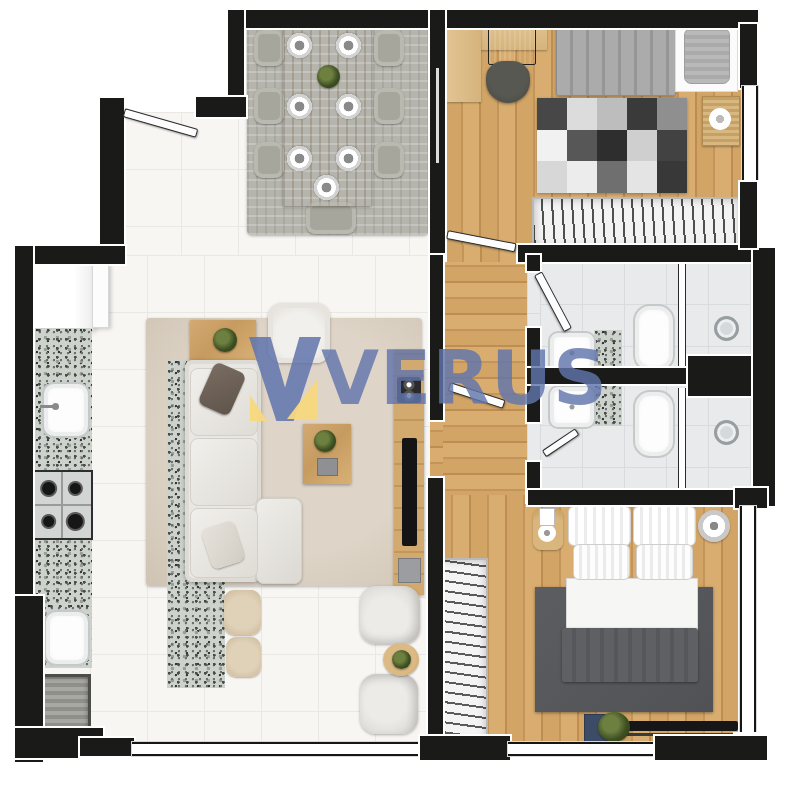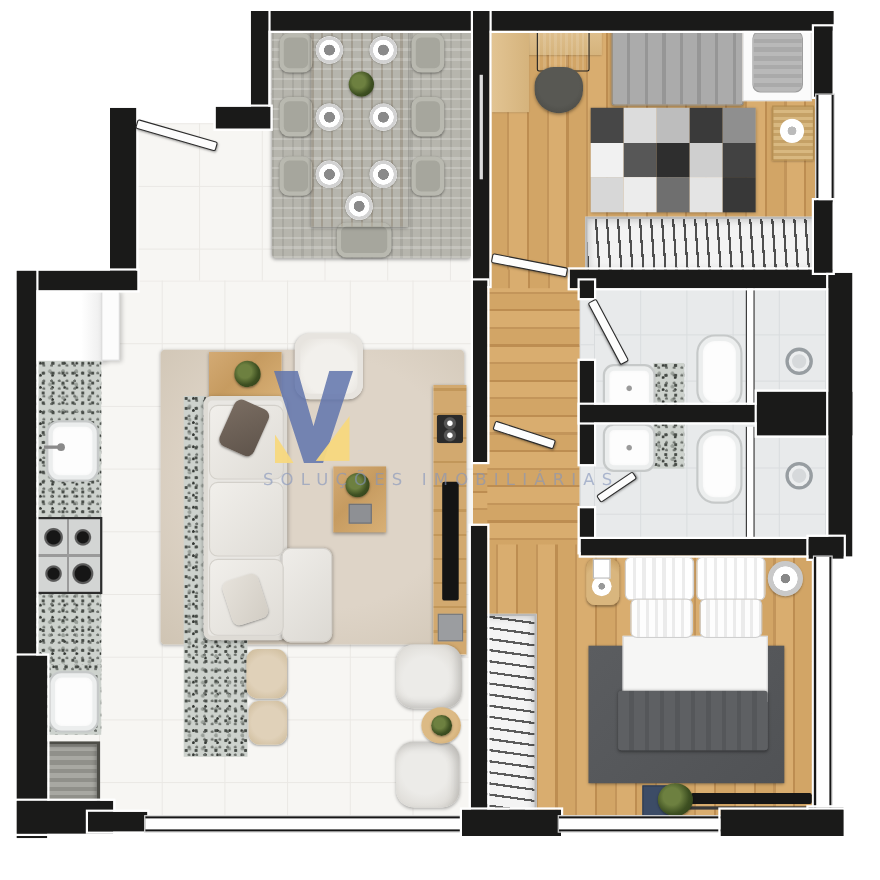--- a/index.html
+++ b/index.html
@@ -207,16 +207,16 @@
   <div class="door-leaf" style="left:124px;top:108px;width:74px;height:7px;transform:rotate(16deg);"></div>
   <div class="door-leaf" style="left:447px;top:230px;width:68px;height:7px;transform:rotate(11deg);"></div>
   <div class="door-leaf" style="left:538px;top:269px;width:62px;height:7px;transform:rotate(62deg);"></div>
   <div class="door-leaf" style="left:544px;top:450px;width:38px;height:6px;transform:rotate(-34deg);"></div>
   <div class="door-leaf" style="left:449px;top:382px;width:56px;height:7px;transform:rotate(18deg);"></div>
 
   <div id="watermark">
     <div class="lv-blue"></div>
     <div class="lv-y1"></div>
     <div class="lv-y2"></div>
-    <div class="subtitle">SOLUÇÕES IMOBILIÁRIAS</div>
+    <div class="brand">VERUS</div>
   </div>
 
 </div>
 
 </body></html>

